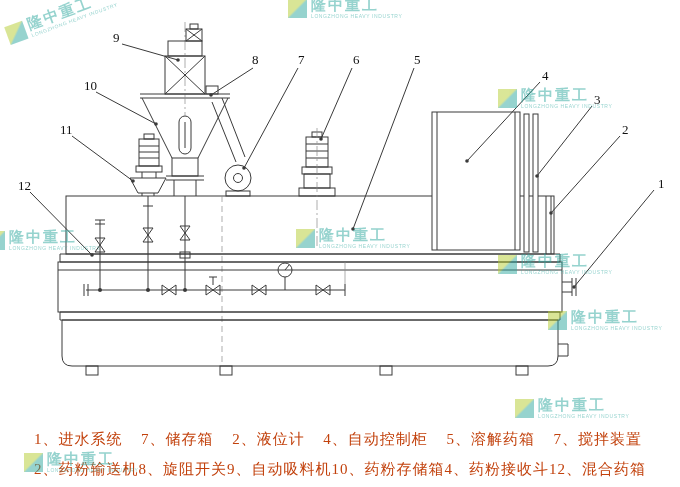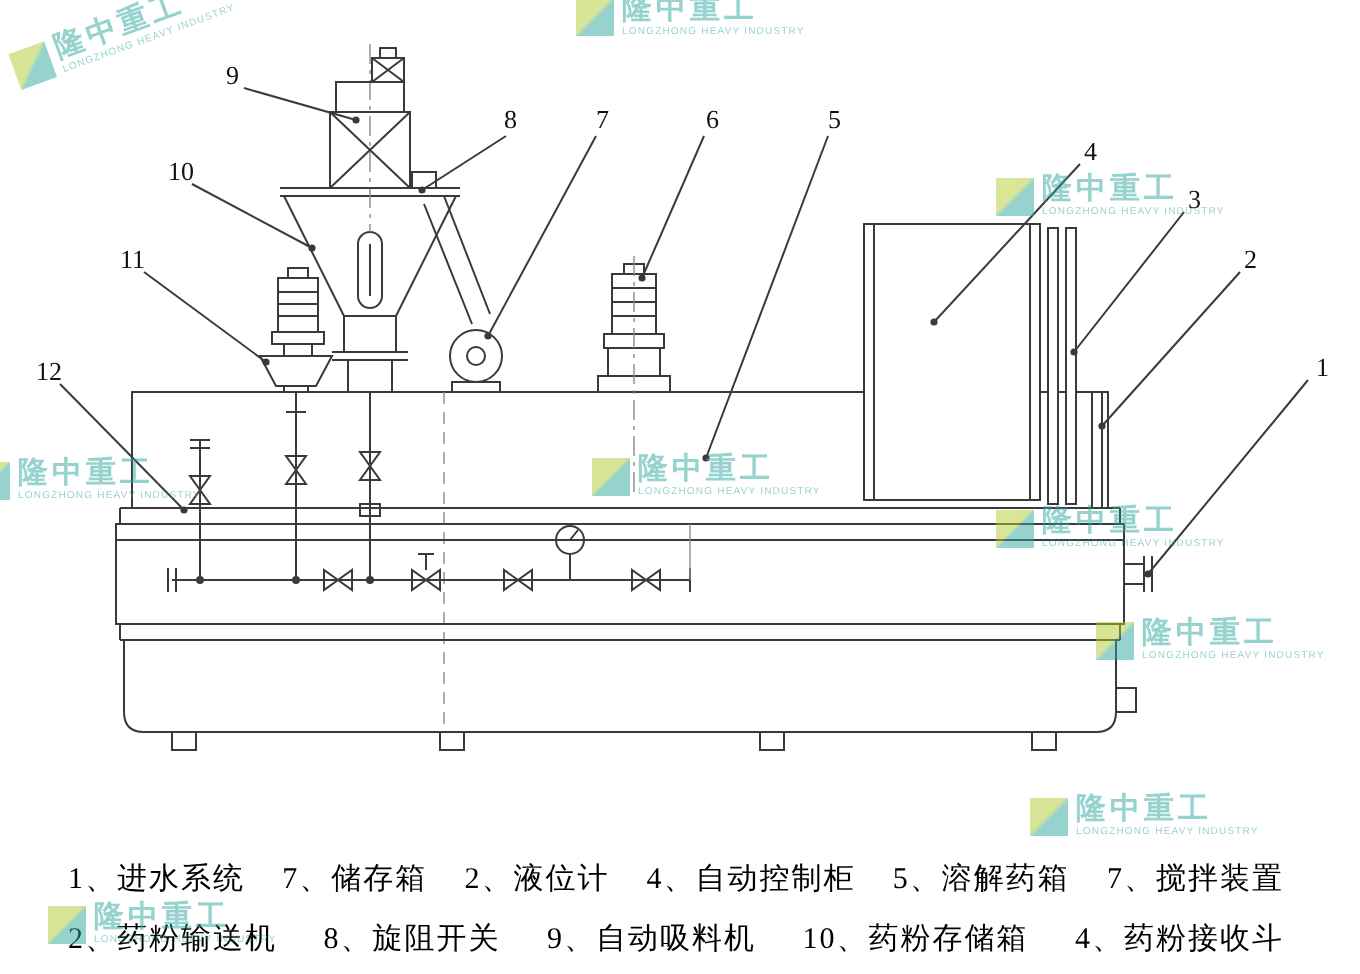--- a/index.html
+++ b/index.html
@@ -13,21 +13,21 @@
     stroke:#3a3a3a; stroke-width:1; fill:none;
     stroke-linecap:butt; stroke-linejoin:miter;
   }
   .draw .fillw { fill:#fff; }
   .draw .dot  { fill:#3a3a3a; stroke:none; }
   .draw .thin { stroke:#8a8a8a; stroke-width:0.7; }
   .draw text  { font-family:"Liberation Serif", serif; font-size:13px; fill:#111; stroke:none; }
 
   
   .legend { position:absolute; left:0; top:424px; width:680px;
-            font-family:"Liberation Serif", serif; font-size:15px; color:#000000; z-index:3; }
+            font-family:"Liberation Serif", serif; font-size:15px; color:#c2410c; z-index:3; }
   .legend-row { display:flex; justify-content:space-between; align-items:center;
                 height:30px; padding:0 38px 0 34px; letter-spacing:1px; }
   .legend-item { white-space:nowrap; }
 
   
   .wm { position:absolute; display:flex; align-items:center; gap:4px;
         opacity:.5; pointer-events:none; z-index:5; }
   .wm-logo { width:19px; height:19px; flex:0 0 auto;
              background:linear-gradient(135deg,#b5cd30 0 46%, #2fa89f 54% 100%); }
   .wm-col { display:flex; flex-direction:column; line-height:1.05; }
@@ -297,16 +297,17 @@
       <span class="legend-item">4、自动控制柜</span>
       <span class="legend-item">5、溶解药箱</span>
       <span class="legend-item">7、搅拌装置</span>
     </div>
     <div class="legend-row">
       <span class="legend-item">2、药粉输送机</span>
       <span class="legend-item">8、旋阻开关</span>
       <span class="legend-item">9、自动吸料机</span>
       <span class="legend-item">10、药粉存储箱</span>
       <span class="legend-item">4、药粉接收斗</span>
+      <span class="legend-item">12、混合药箱</span>
     </div>
   </div>
 
 </div>
 
 </body></html>

